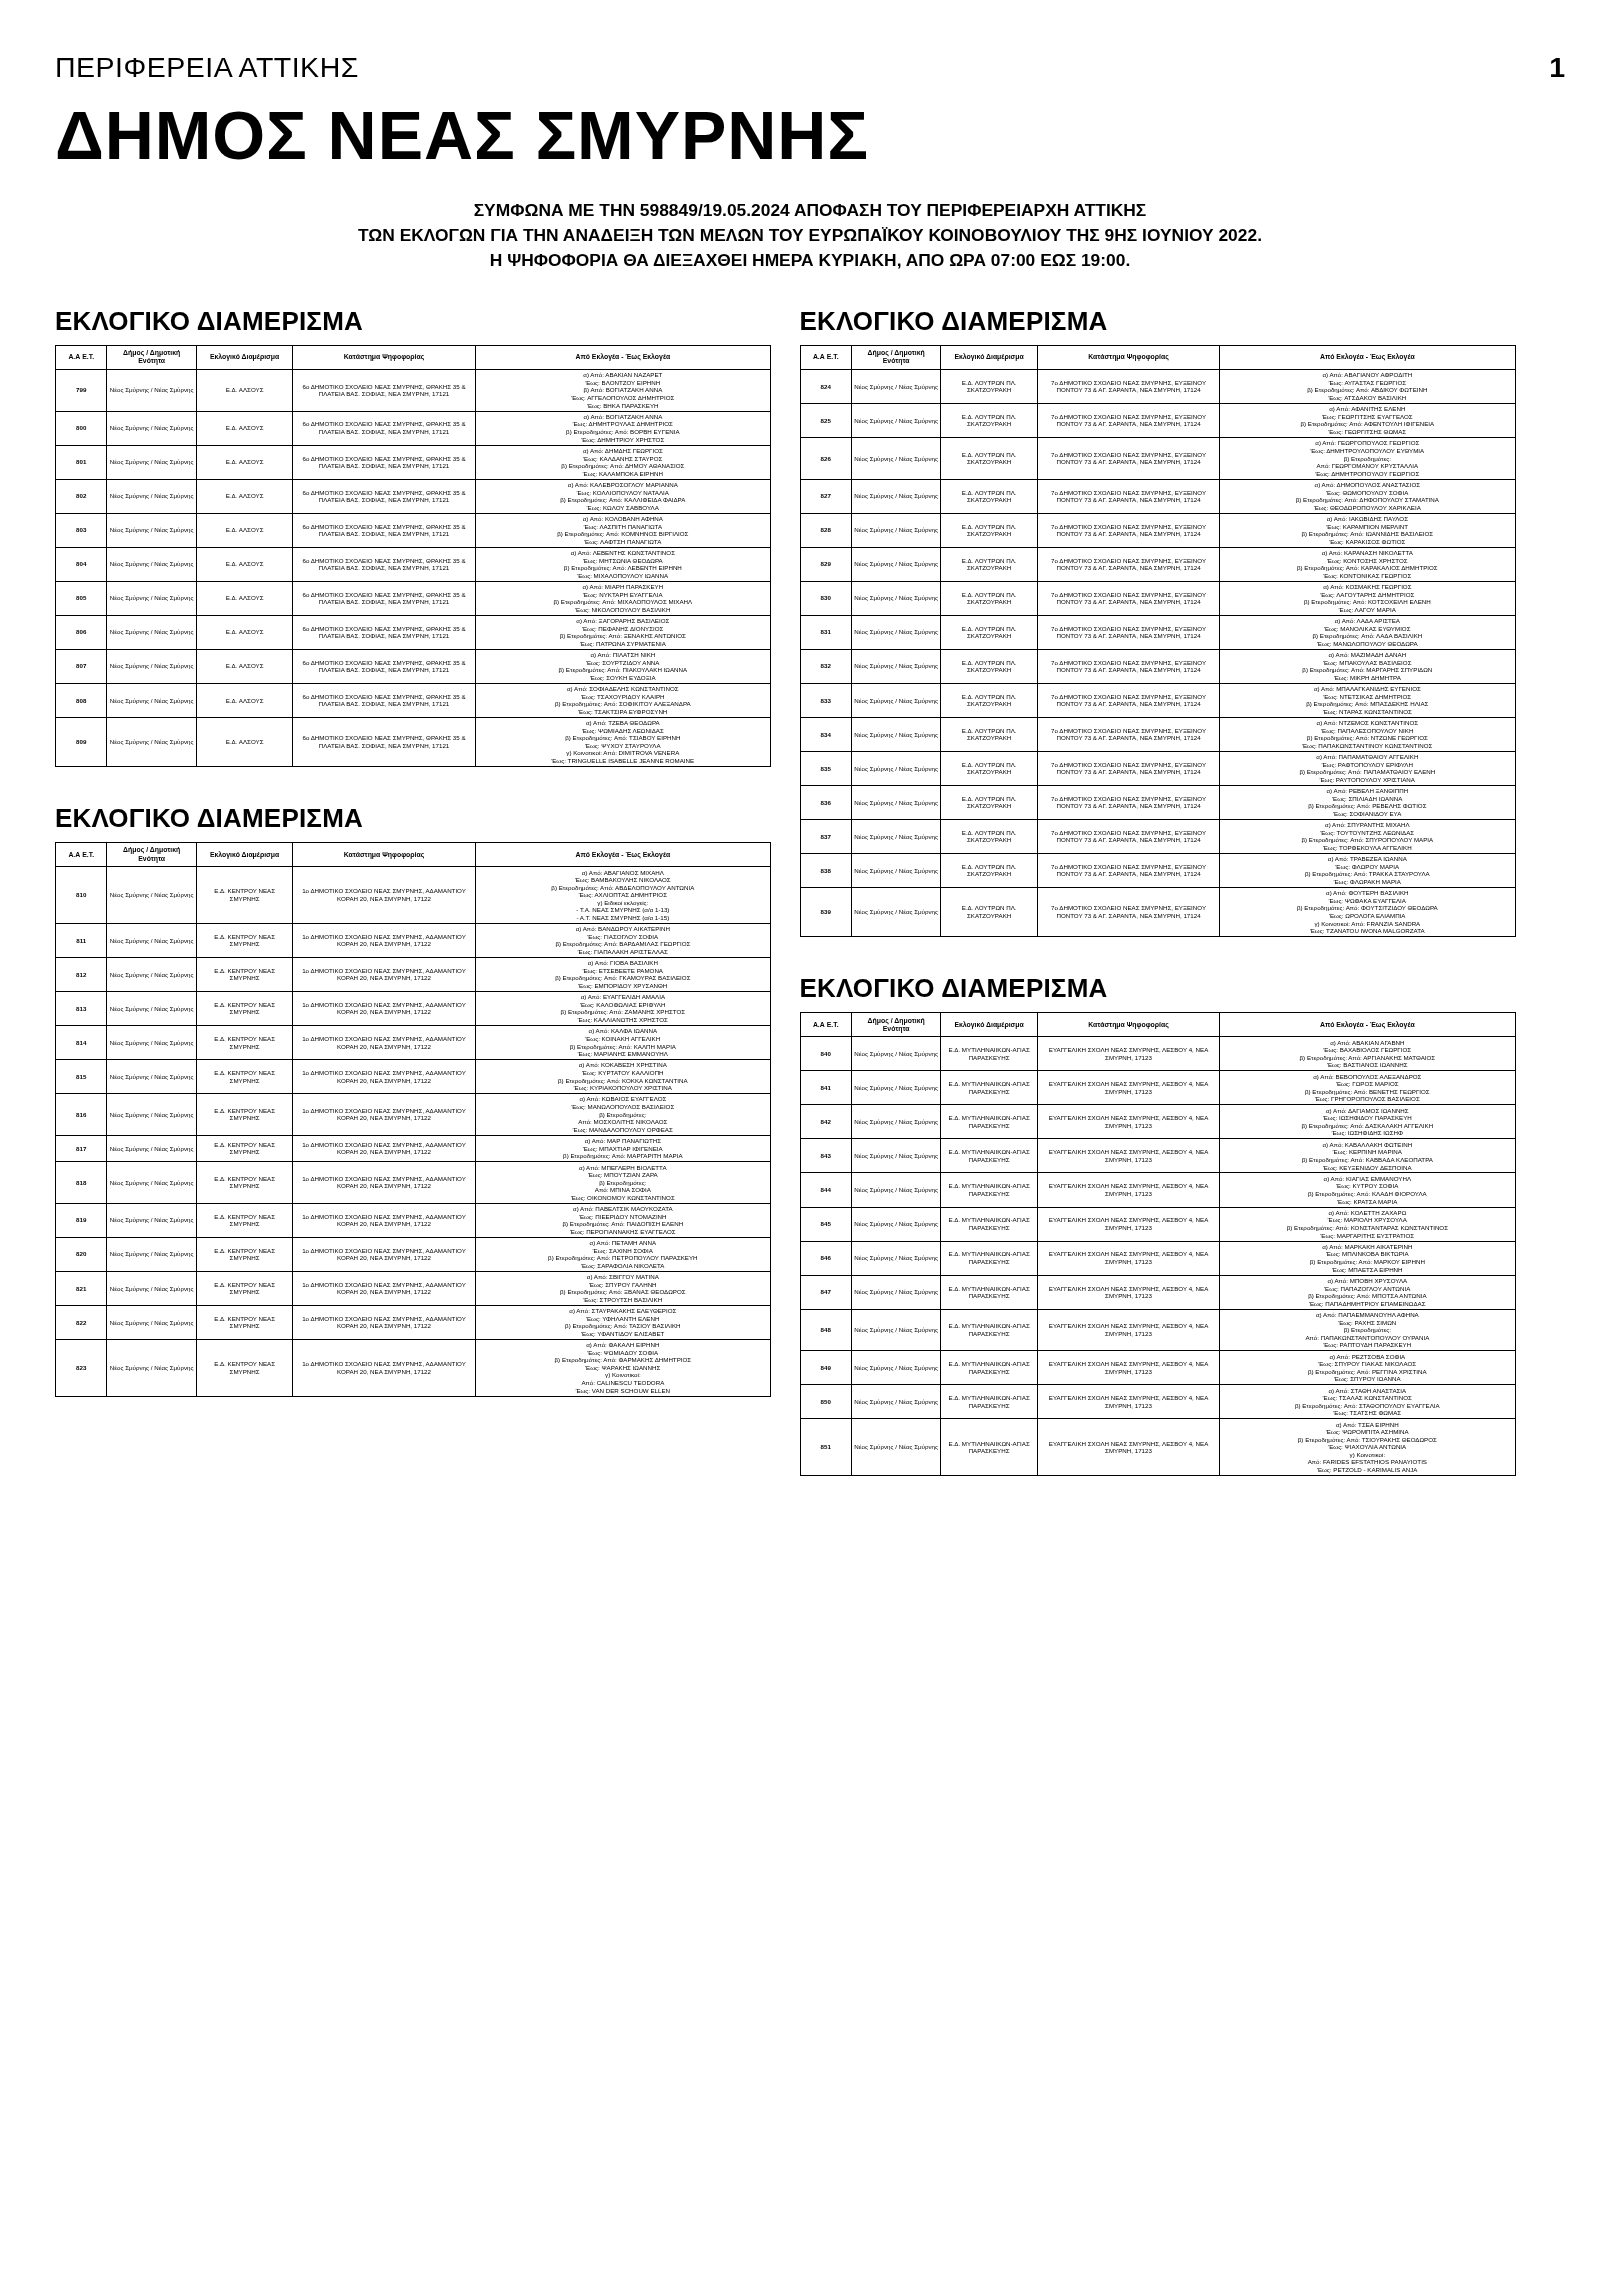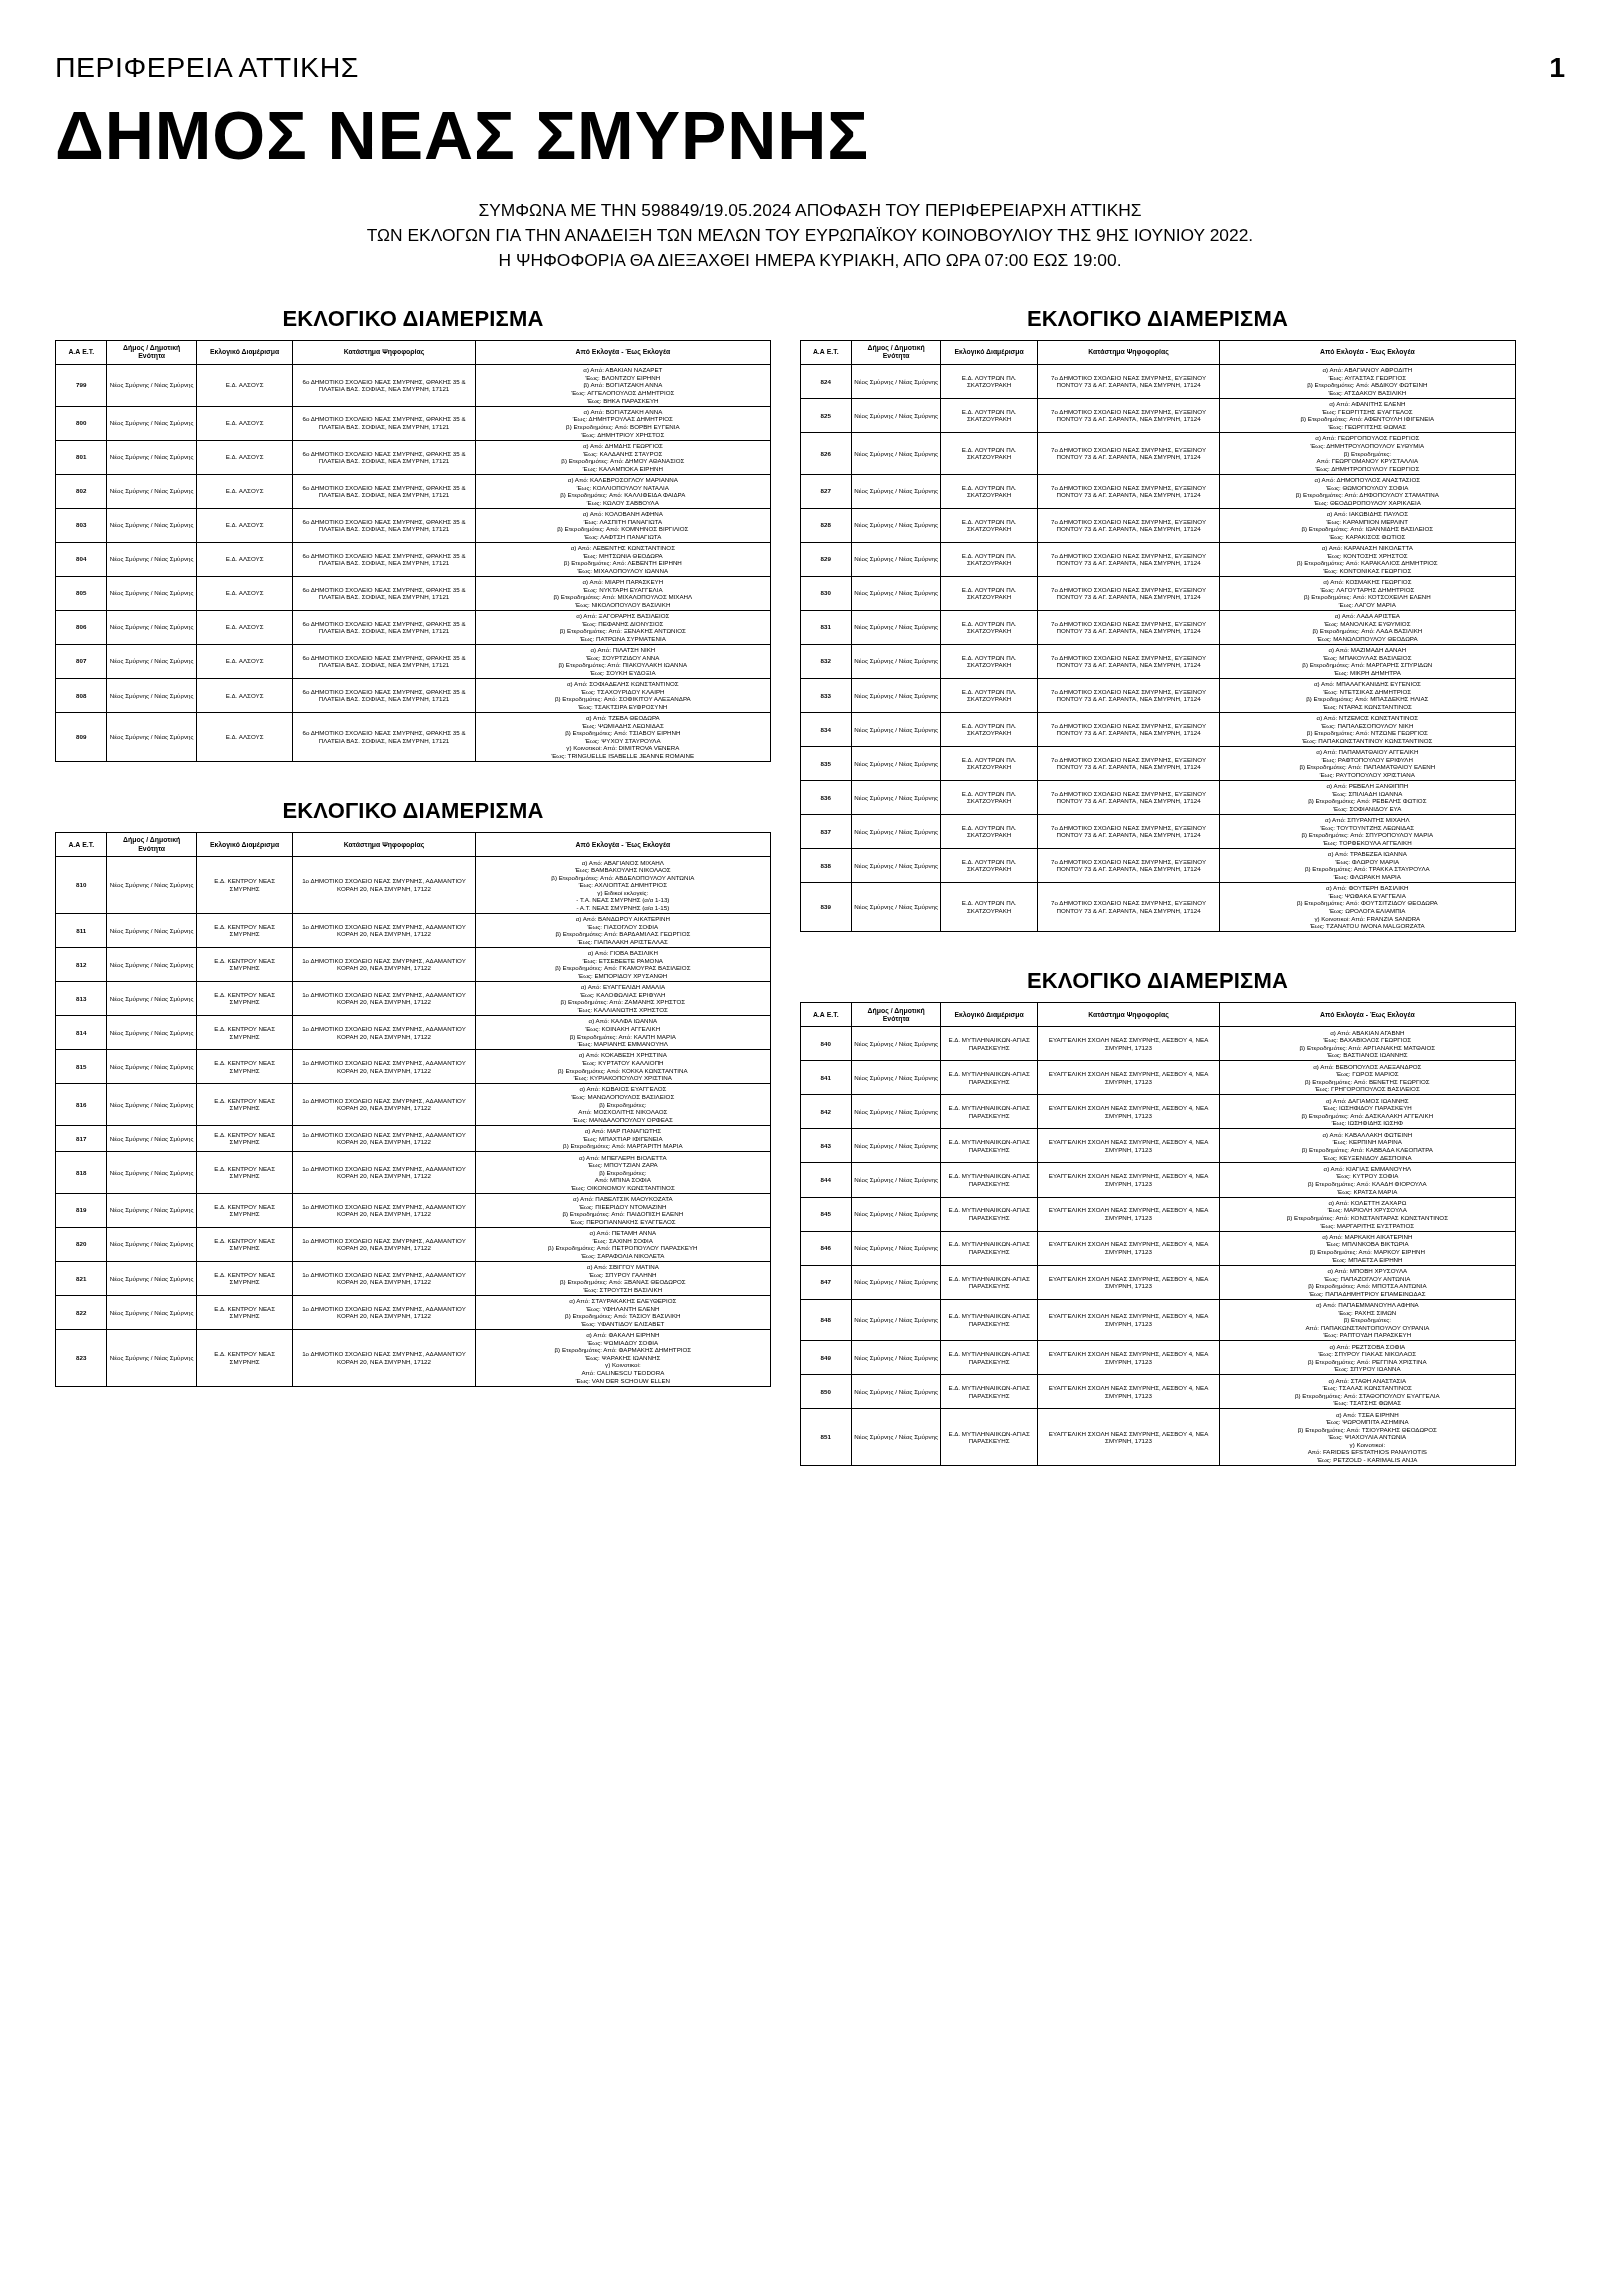--- a/index.html
+++ b/index.html
@@ -37,37 +37,37 @@
     font-size: 68px;
     font-weight: bold;
     letter-spacing: 0.9px;
     margin-top: 15.6px;
     line-height: 1.05;
   }
   .decision {
     text-align: center;
     margin-top: 27px;
     font-size: 17.4px;
-    font-weight: normal;
+    font-weight: bold;
     line-height: 1.45;
   }
   .decision div { white-space: nowrap; }
 
   
   .columns {
     display: flex;
     gap: 28.5px;
     margin-top: 32px;
     align-items: flex-start;
   }
   .col { width: 716px; }
 
   .section-title {
-    text-align: center;
-    font-size: 22px;
+    text-align: left;
+    font-size: 26px;
     font-weight: bold;
     margin: 0 0 8.3px 0;
     letter-spacing: 0.2px;
   }
   .section-title.spaced { margin-top: 36px; }
 
   
   table.ekl {
     width: 100%;
     border-collapse: collapse;

